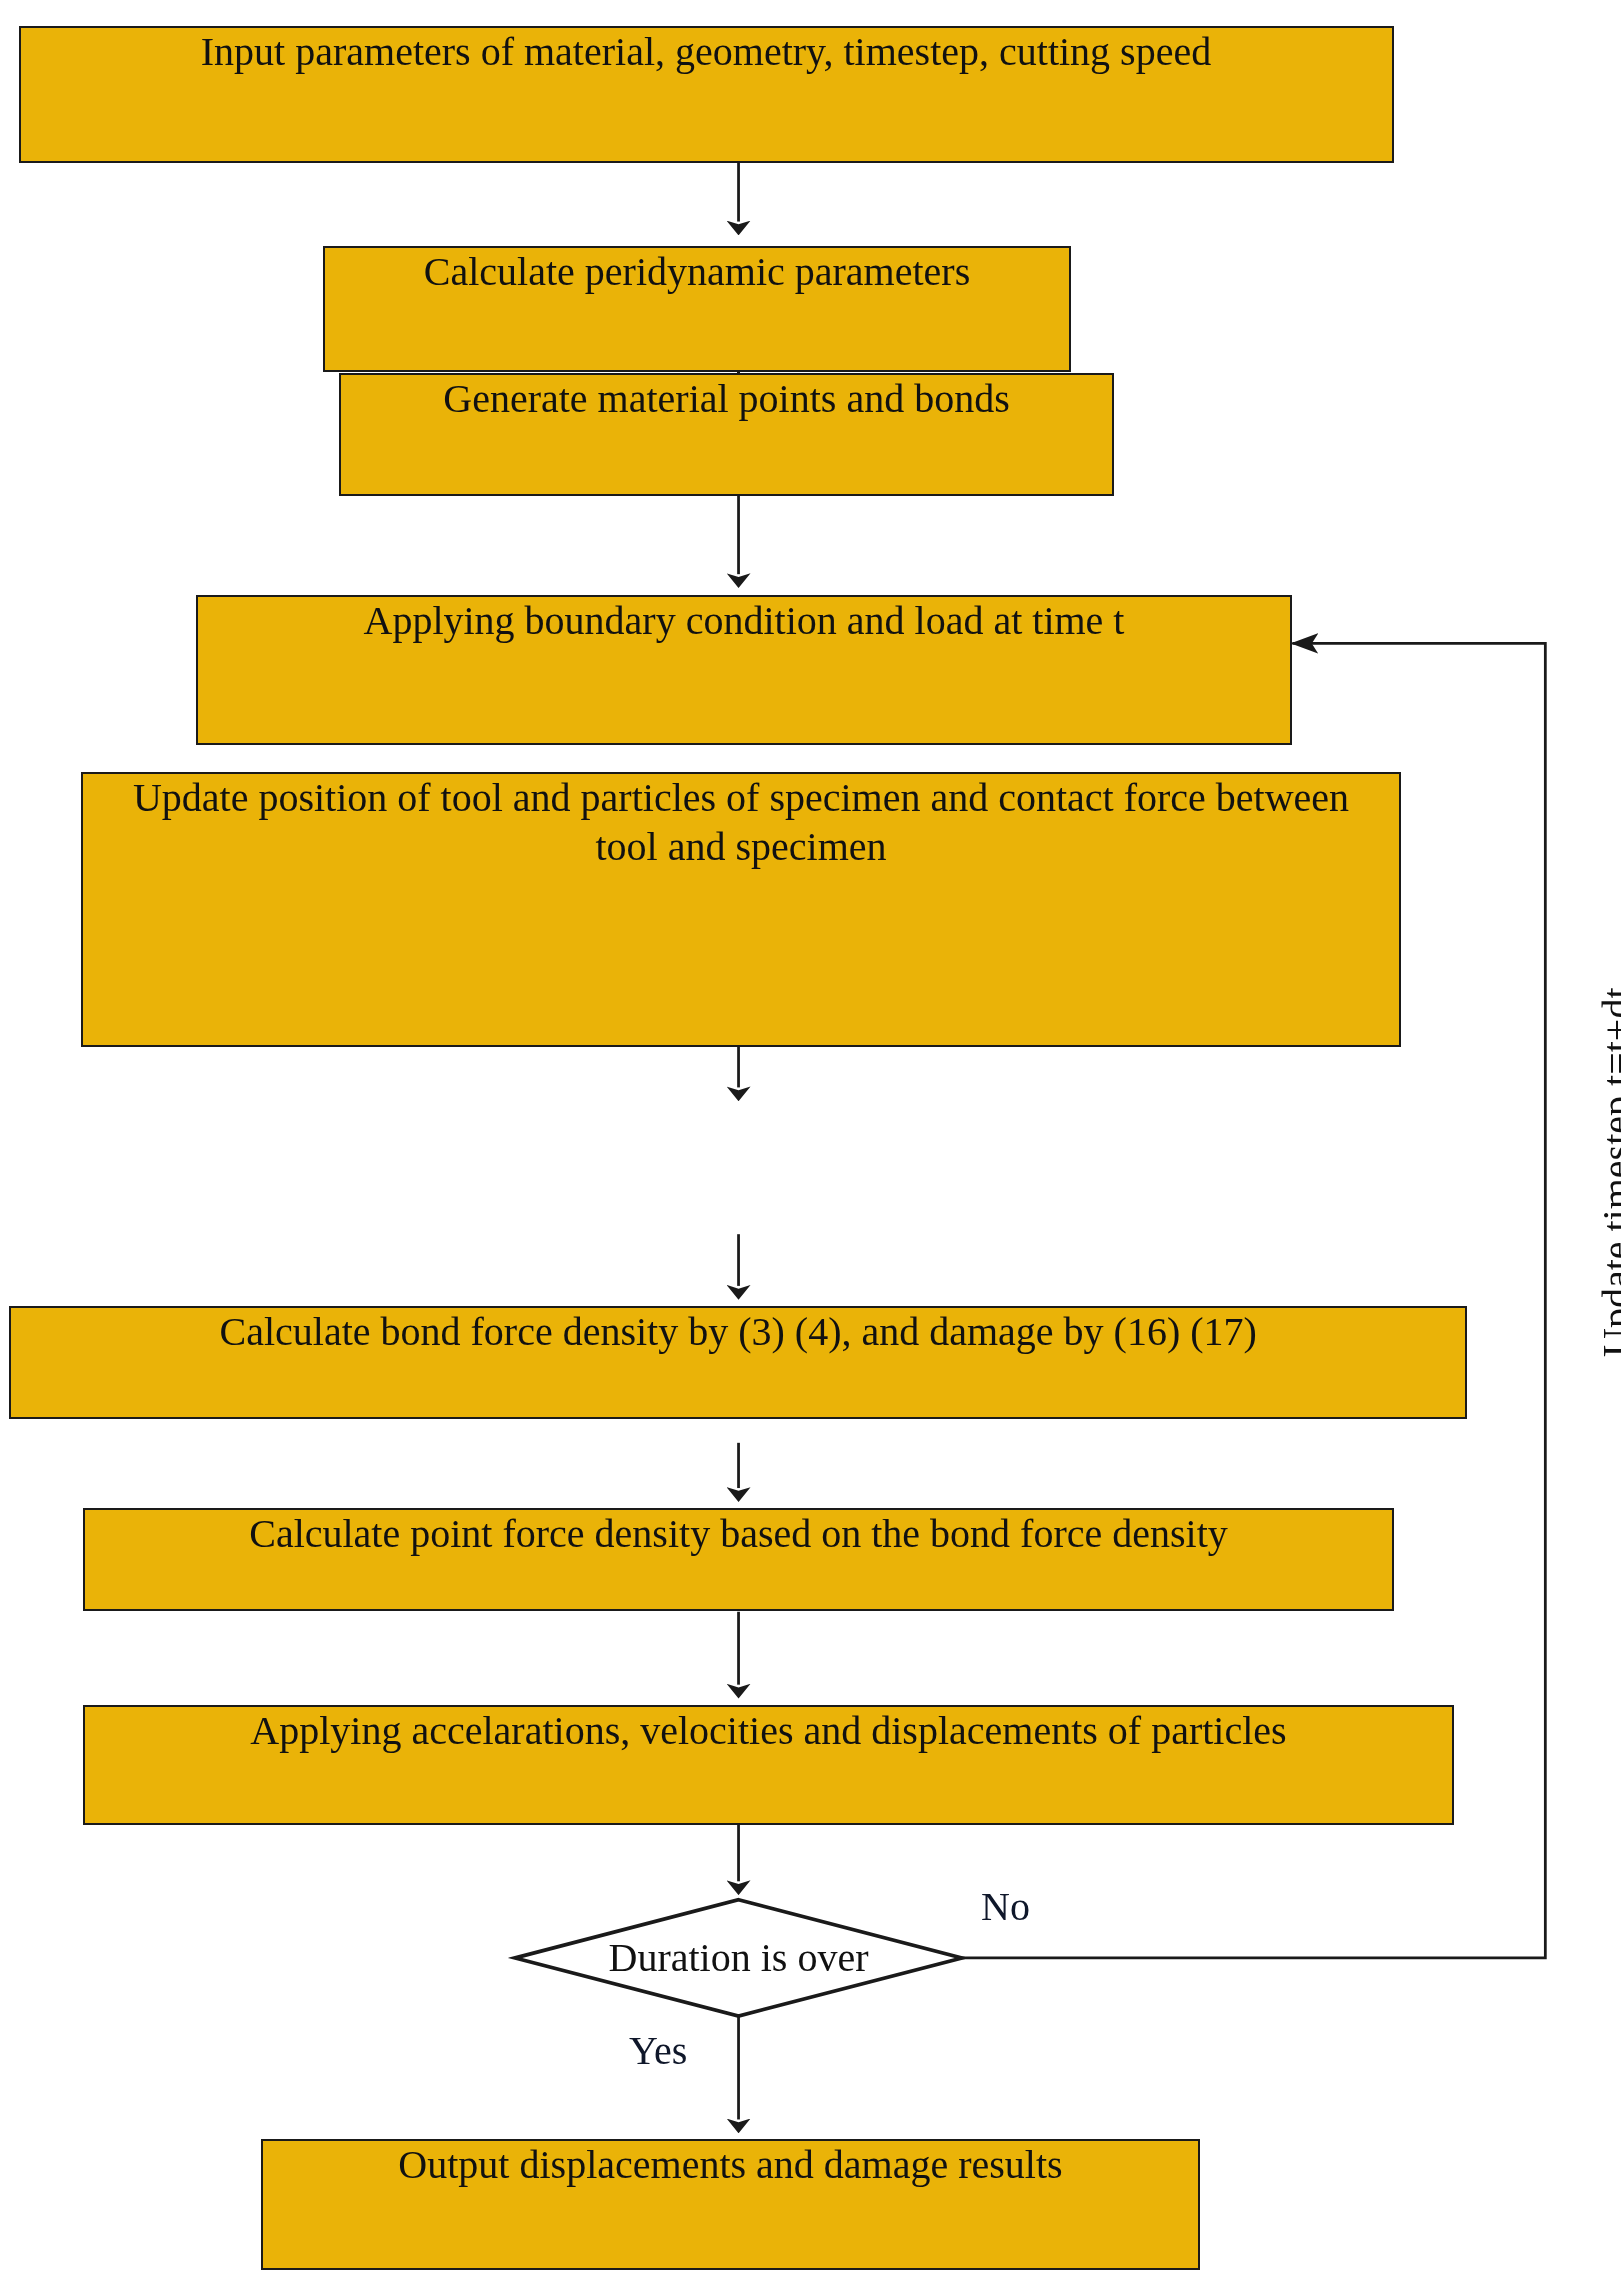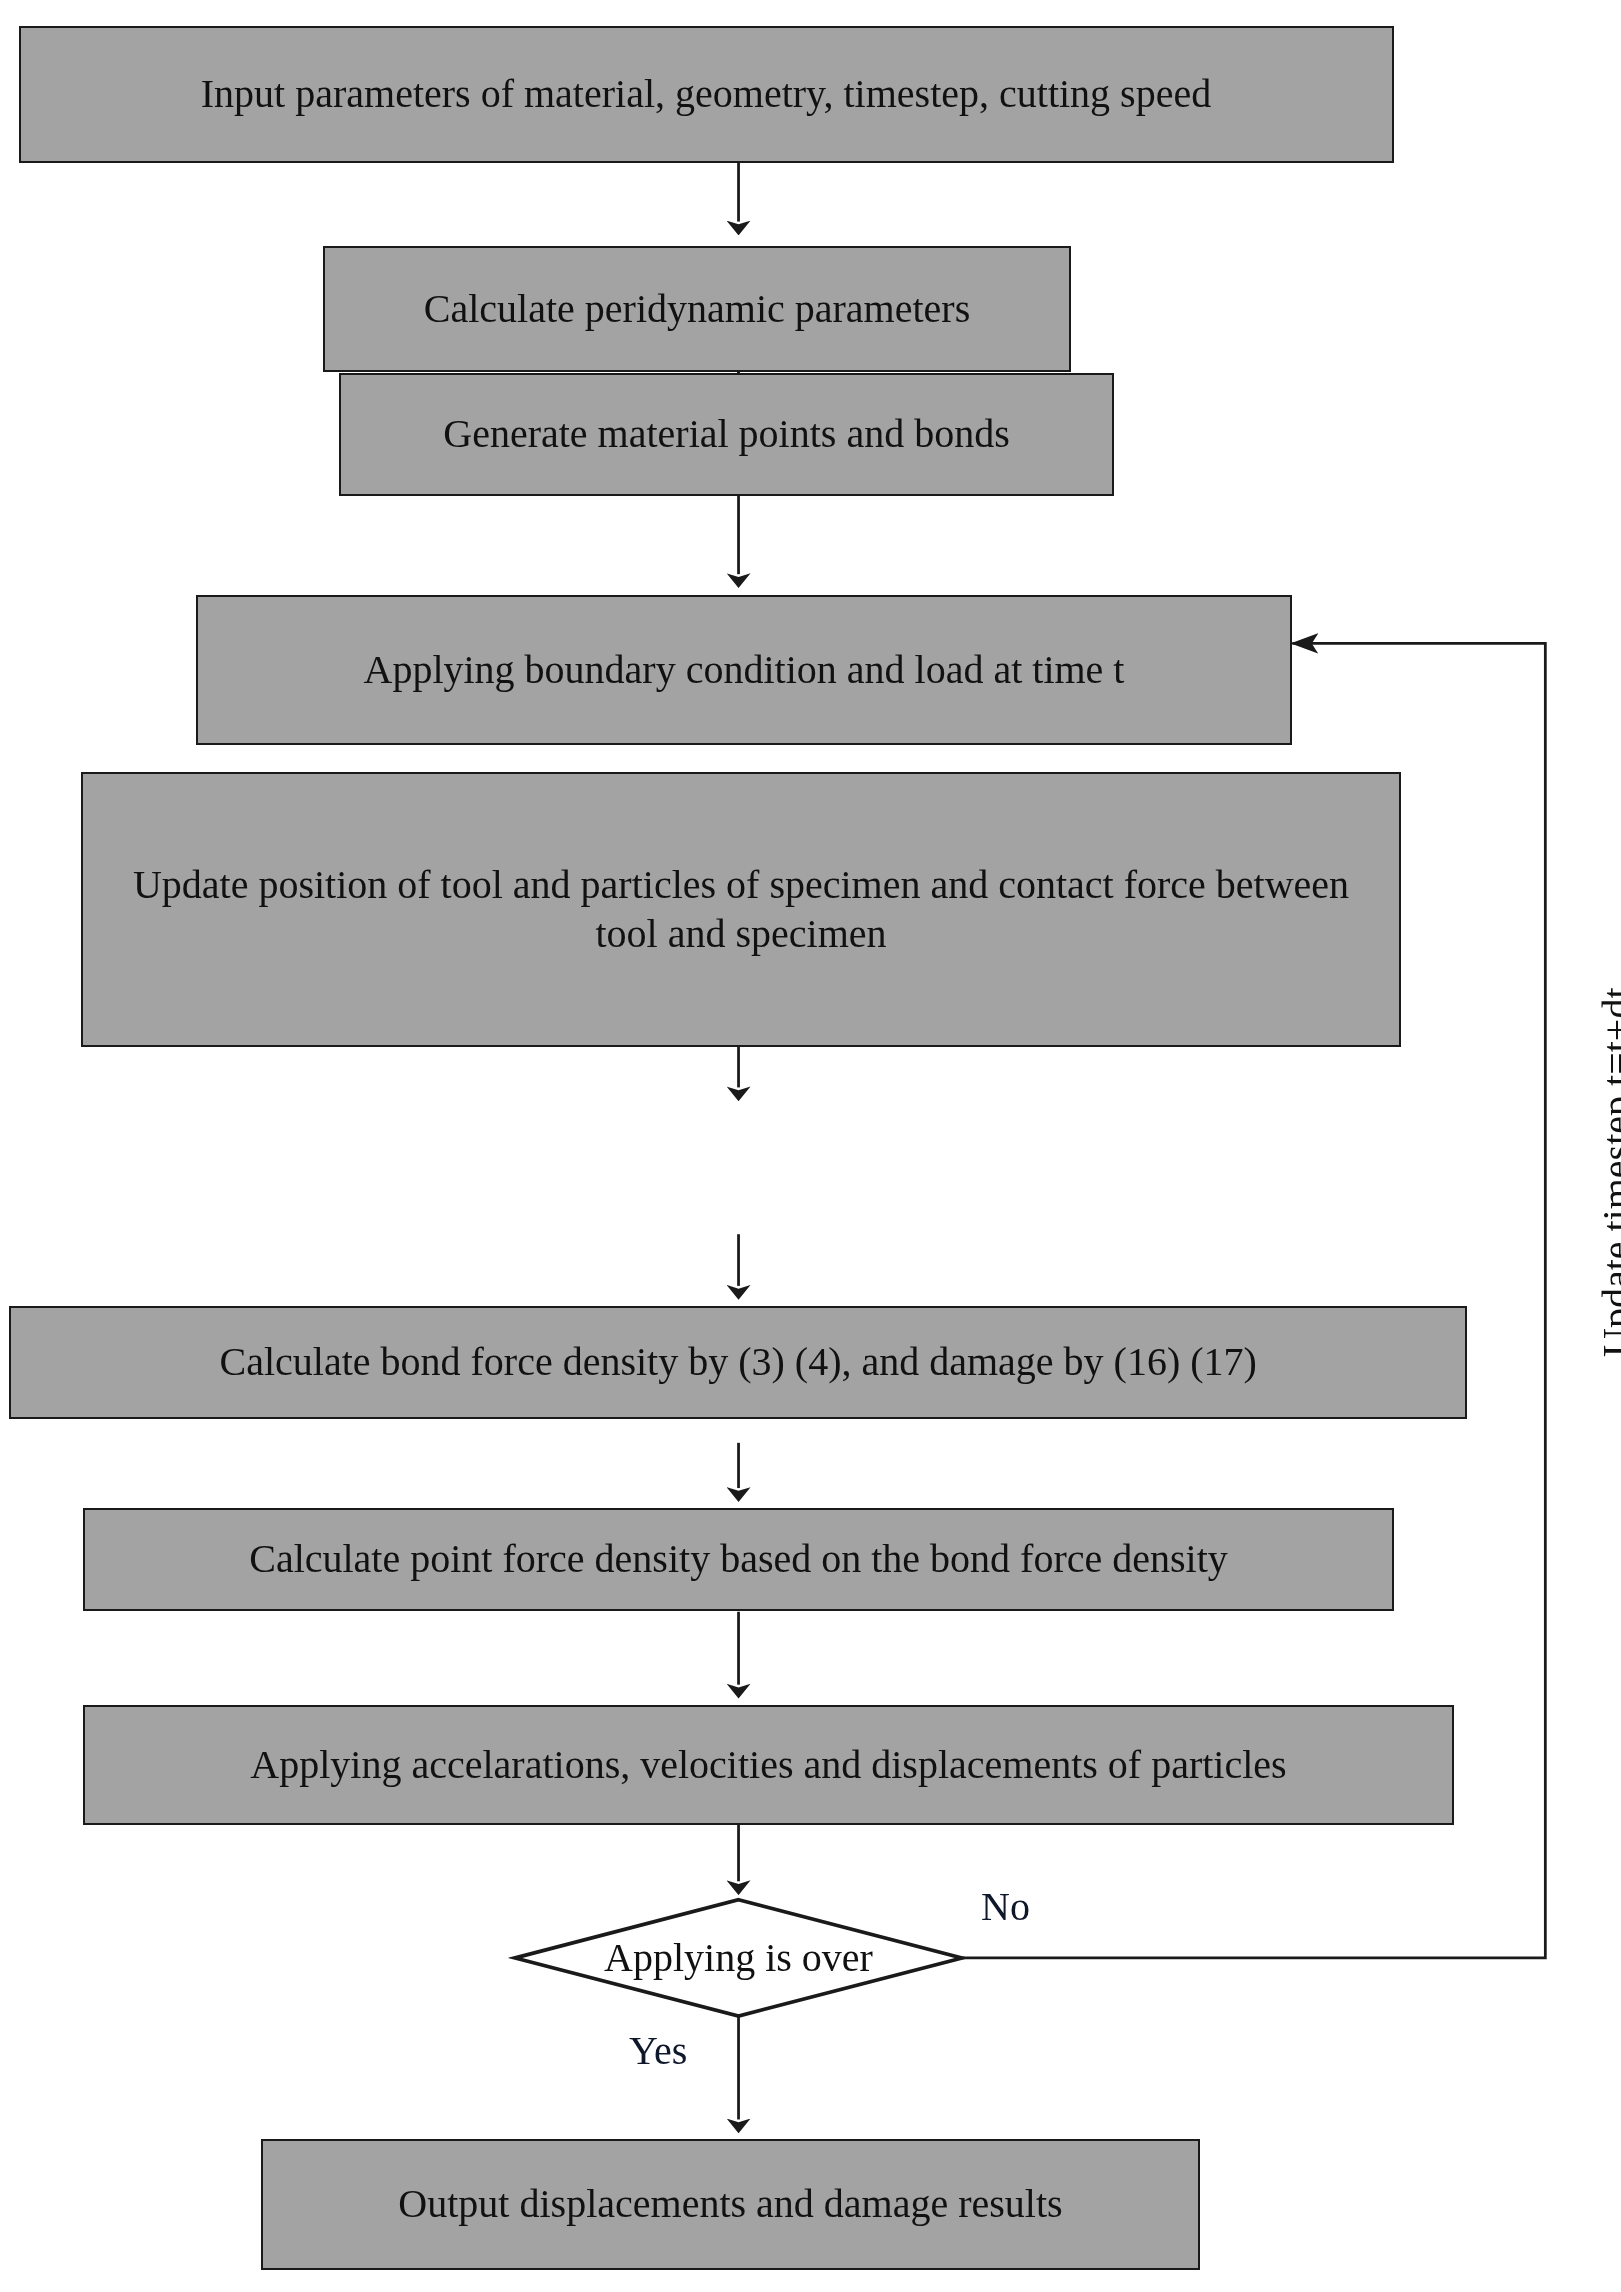--- a/index.html
+++ b/index.html
@@ -4,23 +4,23 @@
 <style>
   html,body{margin:0;padding:0;background:#ffffff;}
   body{
     width:1622px;height:2293px;position:relative;overflow:hidden;
     font-family:"Liberation Serif","DejaVu Serif",serif;
     color:#000000;
   }
   #canvas{position:absolute;inset:0;width:1622px;height:2293px;}
   .node{
     position:absolute;box-sizing:border-box;
-    background:#a3a3a3;
+    background:#eab308;
     border:2.8px solid #1a1a1a;
-    display:flex;align-items:center;justify-content:center;
+    display:flex;justify-content:center;
     text-align:center;
     line-height:1.22;
     color:#111111;
     z-index:5;
   }
   .node .lbl{display:block;padding:0 13px;}
   .dnode{
     position:absolute;z-index:6;
     display:flex;align-items:center;justify-content:center;
     text-align:center;color:#111111;pointer-events:none;
@@ -113,21 +113,21 @@
 
   <div class="node" style="left:83px;top:1508px;width:1311px;height:103px;font-size:40px;">
     <span class="lbl">Calculate point force density based on the bond force density</span>
   </div>
 
   <div class="node" style="left:83px;top:1705px;width:1371px;height:120px;font-size:40px;">
     <span class="lbl">Applying accelarations, velocities and displacements of particles</span>
   </div>
 
   <div class="dnode" style="left:515px;top:1899px;width:447px;height:116px;font-size:40px;">
-    <span class="dlabel">Applying is over</span>
+    <span class="dlabel">Duration is over</span>
   </div>
 
   <div class="node" style="left:261px;top:2139px;width:939px;height:131px;font-size:40px;">
     <span class="lbl">Output displacements and damage results</span>
   </div>
 
   <div class="edge-label" style="left:981px;top:1883px;font-size:40px;">
     <span>No</span>
   </div>
 

